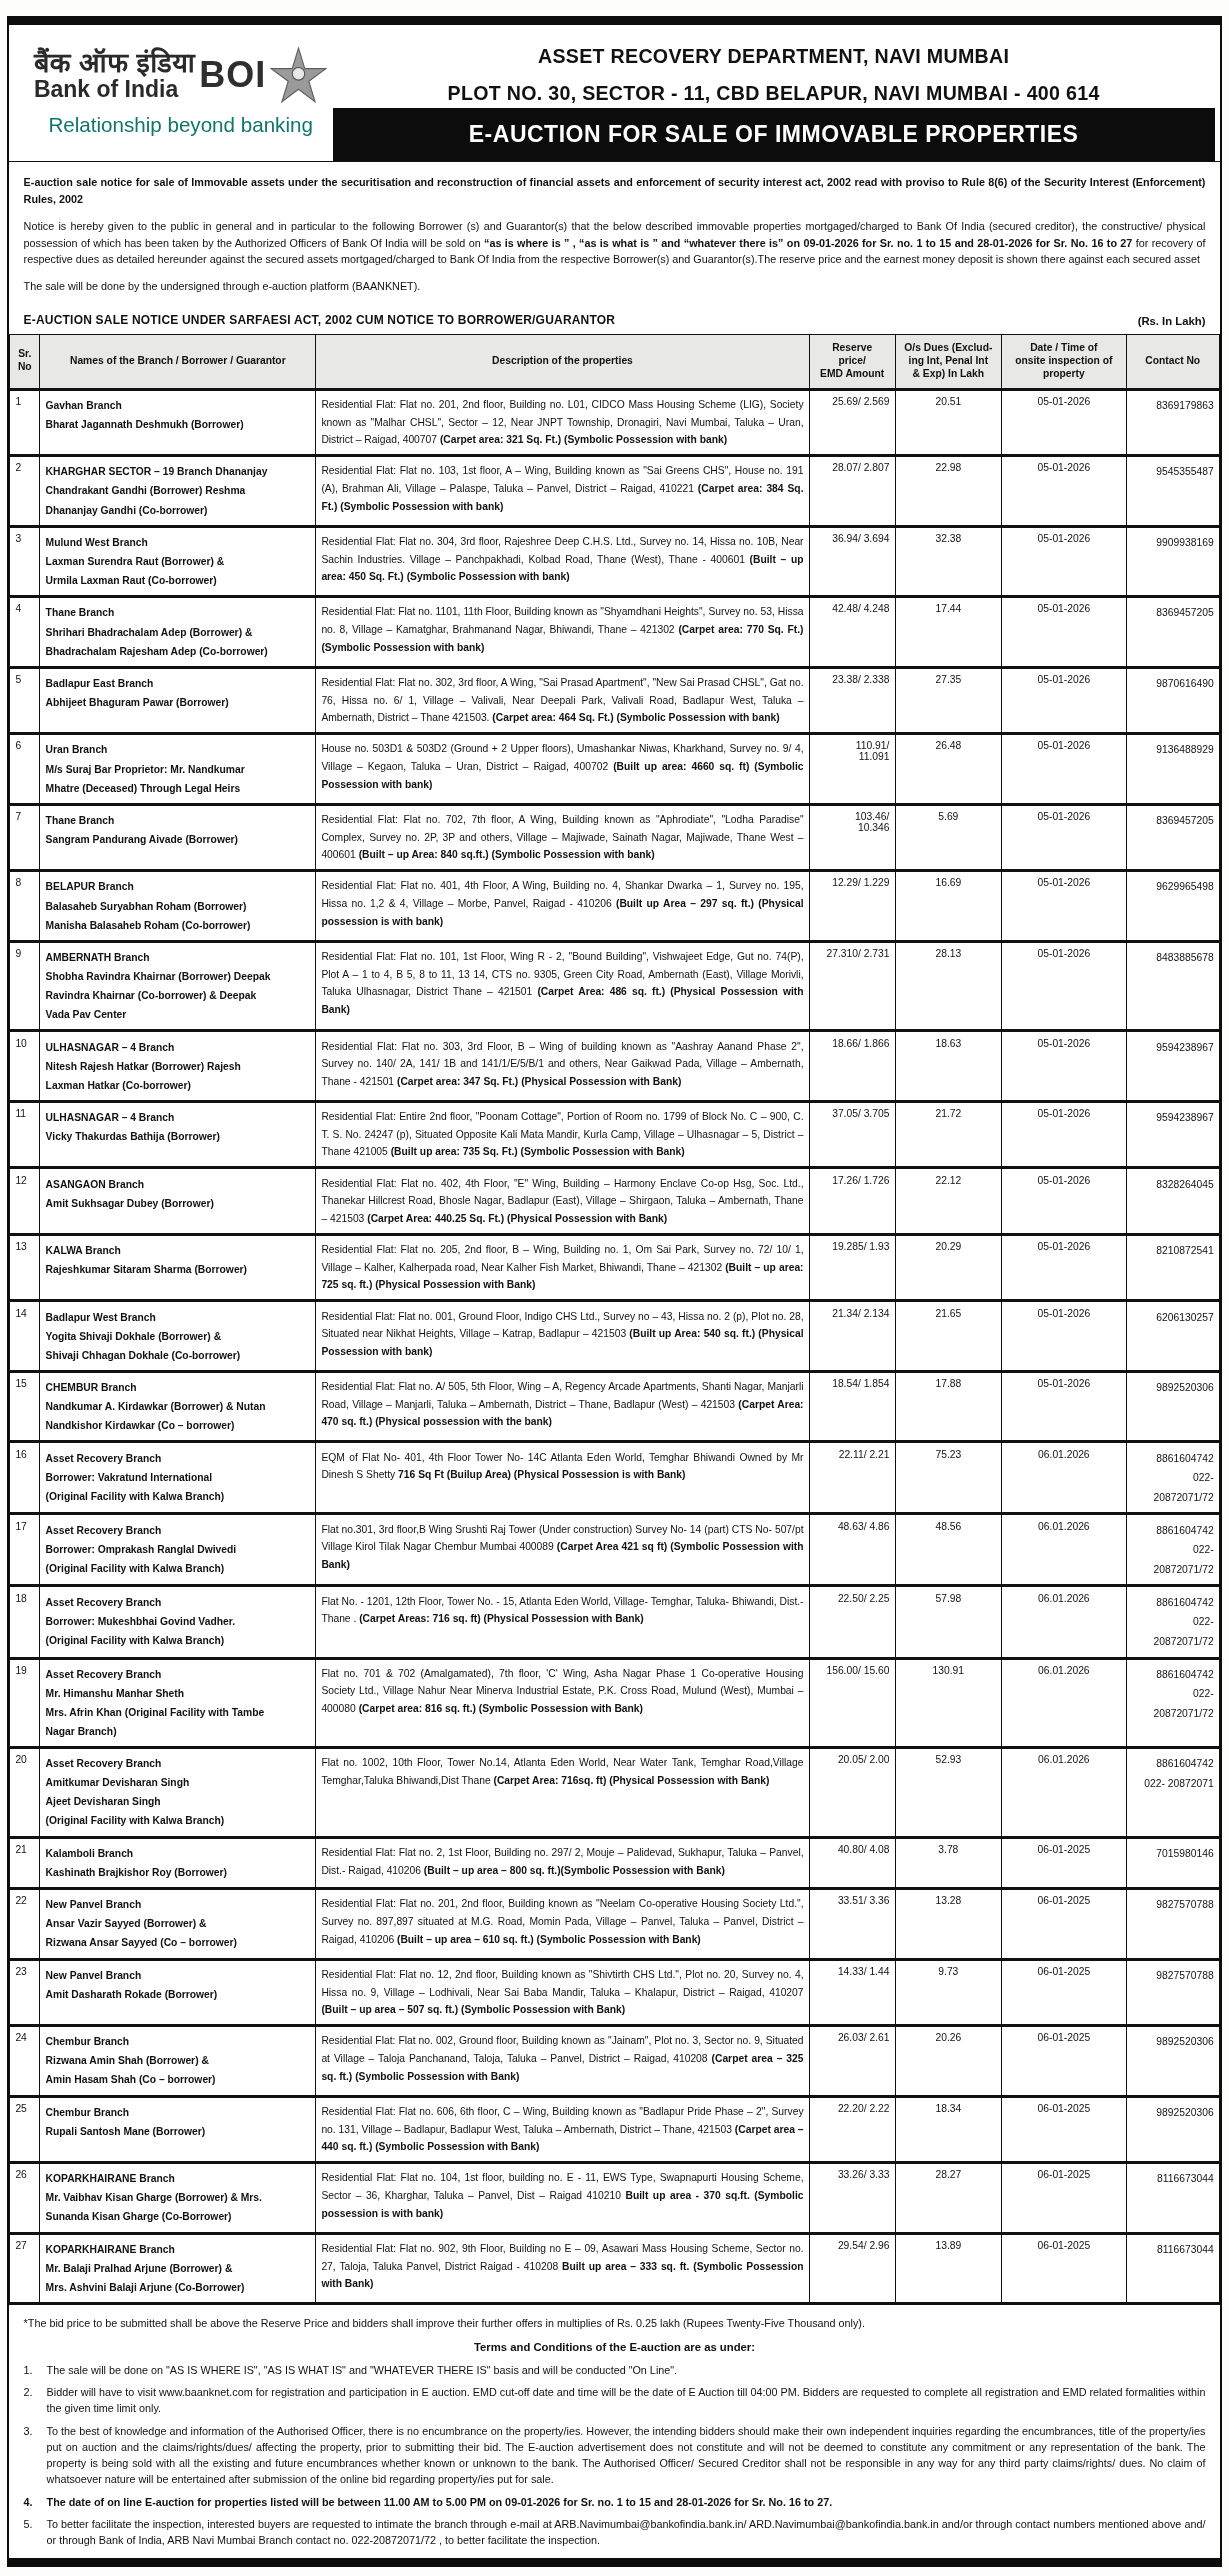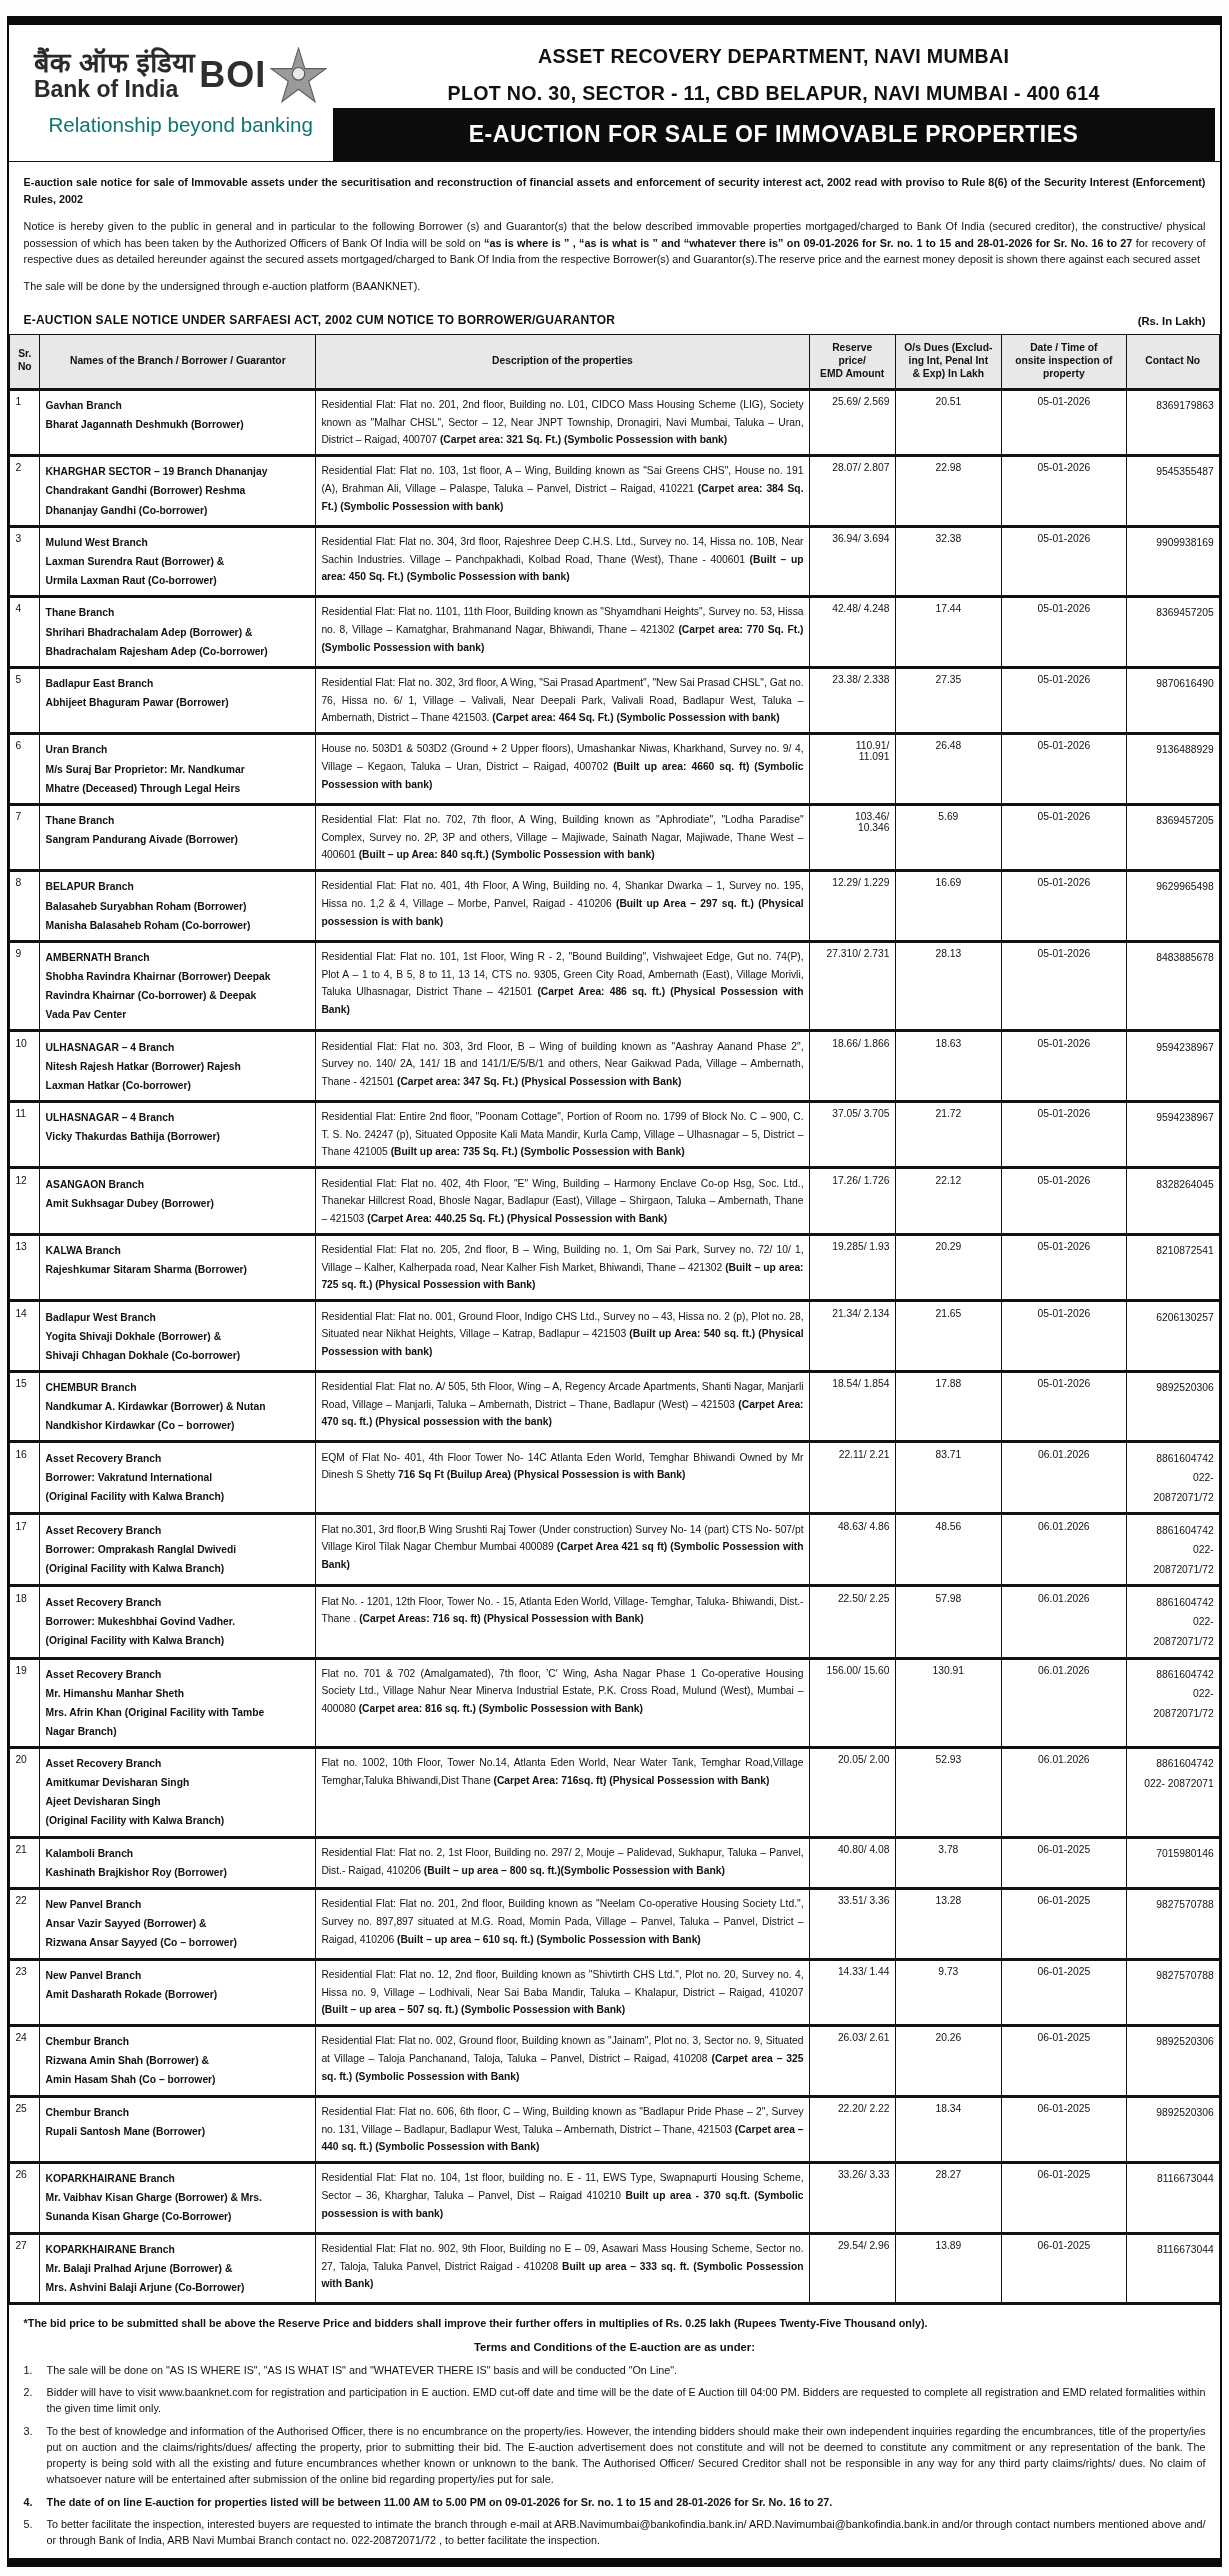--- a/index.html
+++ b/index.html
@@ -90,21 +90,21 @@
   td.sr { text-align: left; padding-left: 6.2px; }
   td.branch { font-weight: bold; white-space: pre-line; line-height: 1.85; }
   td.desc { text-align: justify; line-height: 1.72; }
   td.desc .bold-tail { font-weight: bold; }
   td.reserve { text-align: right; white-space: pre-line; padding-right: 4.1px; }
   td.dues { text-align: center; }
   td.insp { text-align: center; }
   td.contact { text-align: right; white-space: pre-line; line-height: 1.9; padding-right: 4.1px; }
   
   .terms { padding: 10.3px 14.4px 3.1px 14.4px; font-size: 10.8px; line-height: 1.5; }
-  .bid-note { font-weight: bold; margin-bottom: 7.2px; }
+  .bid-note { font-weight: normal; margin-bottom: 7.2px; }
   .terms-heading { font-weight: bold; text-align: center; margin-bottom: 6px; font-size: 11.3px; }
   .term { display: flex; margin-bottom: 6.2px; }
   .term .tnum { flex: 0 0 23px; }
   .term .ttext { flex: 1 1 auto; text-align: justify; }
   .term.bold { font-weight: bold; }
 </style>
 </head>
 <body>
 
 <div class="page">
@@ -350,21 +350,21 @@
   </tr>
 
   <tr>
     <td class="sr">16</td>
     <td class="branch">Asset Recovery Branch
 Borrower: Vakratund International
 (Original Facility with Kalwa Branch)</td>
     <td class="desc"><span>EQM of Flat No- 401, 4th Floor Tower No- 14C Atlanta Eden World, Temghar Bhiwandi Owned by Mr Dinesh S Shetty
 </span><span class="bold-tail">716 Sq Ft (Builup Area)  (Physical Possession is with Bank)</span></td>
     <td class="reserve">22.11/ 2.21</td>
-    <td class="dues">83.71</td>
+    <td class="dues">75.23</td>
     <td class="insp">06.01.2026</td>
     <td class="contact">8861604742
 022-
 20872071/72</td>
   </tr>
 
   <tr>
     <td class="sr">17</td>
     <td class="branch">Asset Recovery Branch
 Borrower: Omprakash Ranglal Dwivedi

